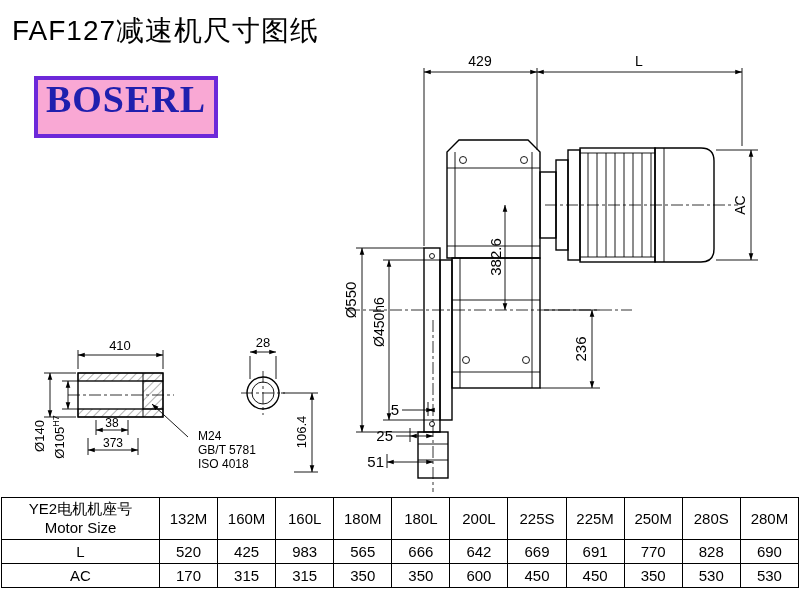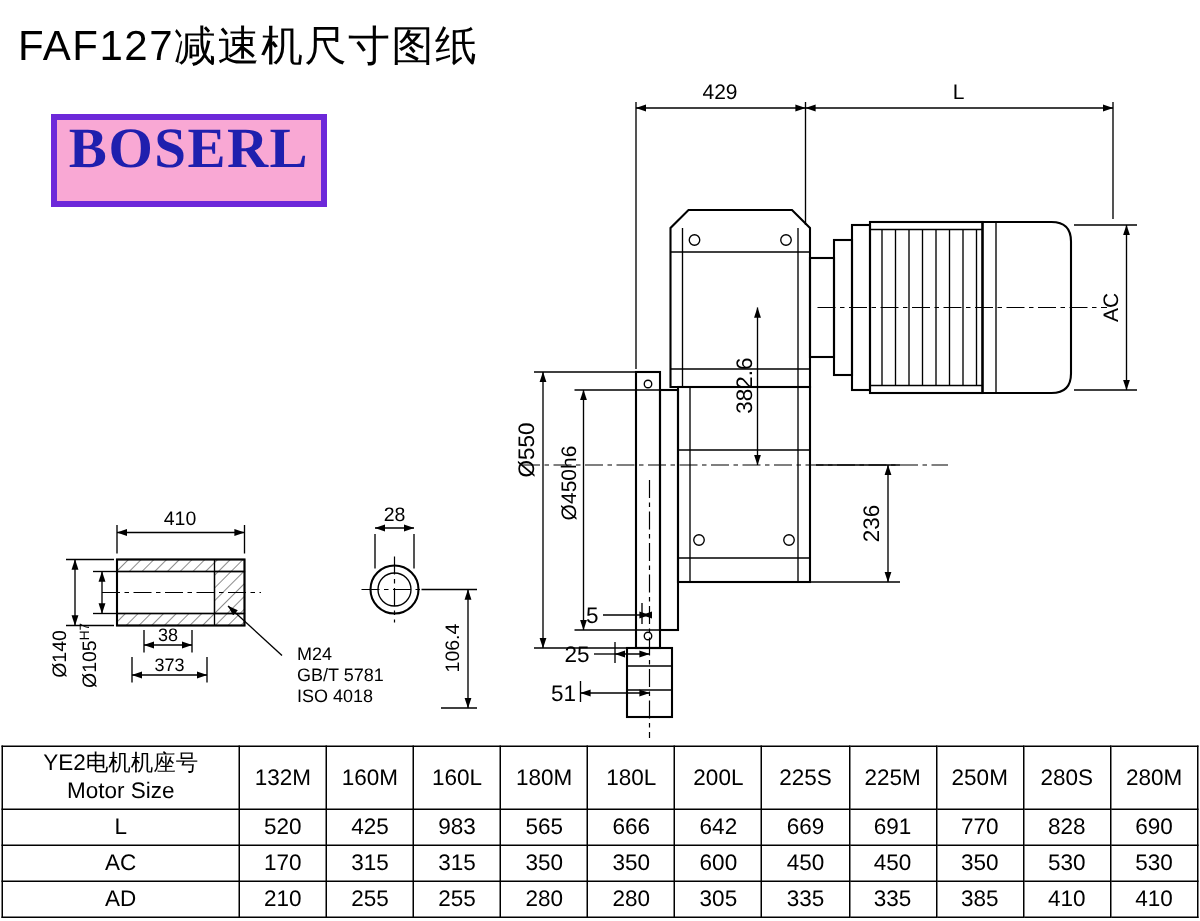--- a/index.html
+++ b/index.html
@@ -269,28 +269,14 @@
       <td>315</td>
       <td>350</td>
       <td>350</td>
       <td>600</td>
       <td>450</td>
       <td>450</td>
       <td>350</td>
       <td>530</td>
       <td>530</td>
     </tr>
-    <tr class="data-row">
-      <td>AD</td>
-      <td>210</td>
-      <td>255</td>
-      <td>255</td>
-      <td>280</td>
-      <td>280</td>
-      <td>305</td>
-      <td>335</td>
-      <td>335</td>
-      <td>385</td>
-      <td>410</td>
-      <td>410</td>
-    </tr>
   </tbody>
 </table>
 
 </body></html>

